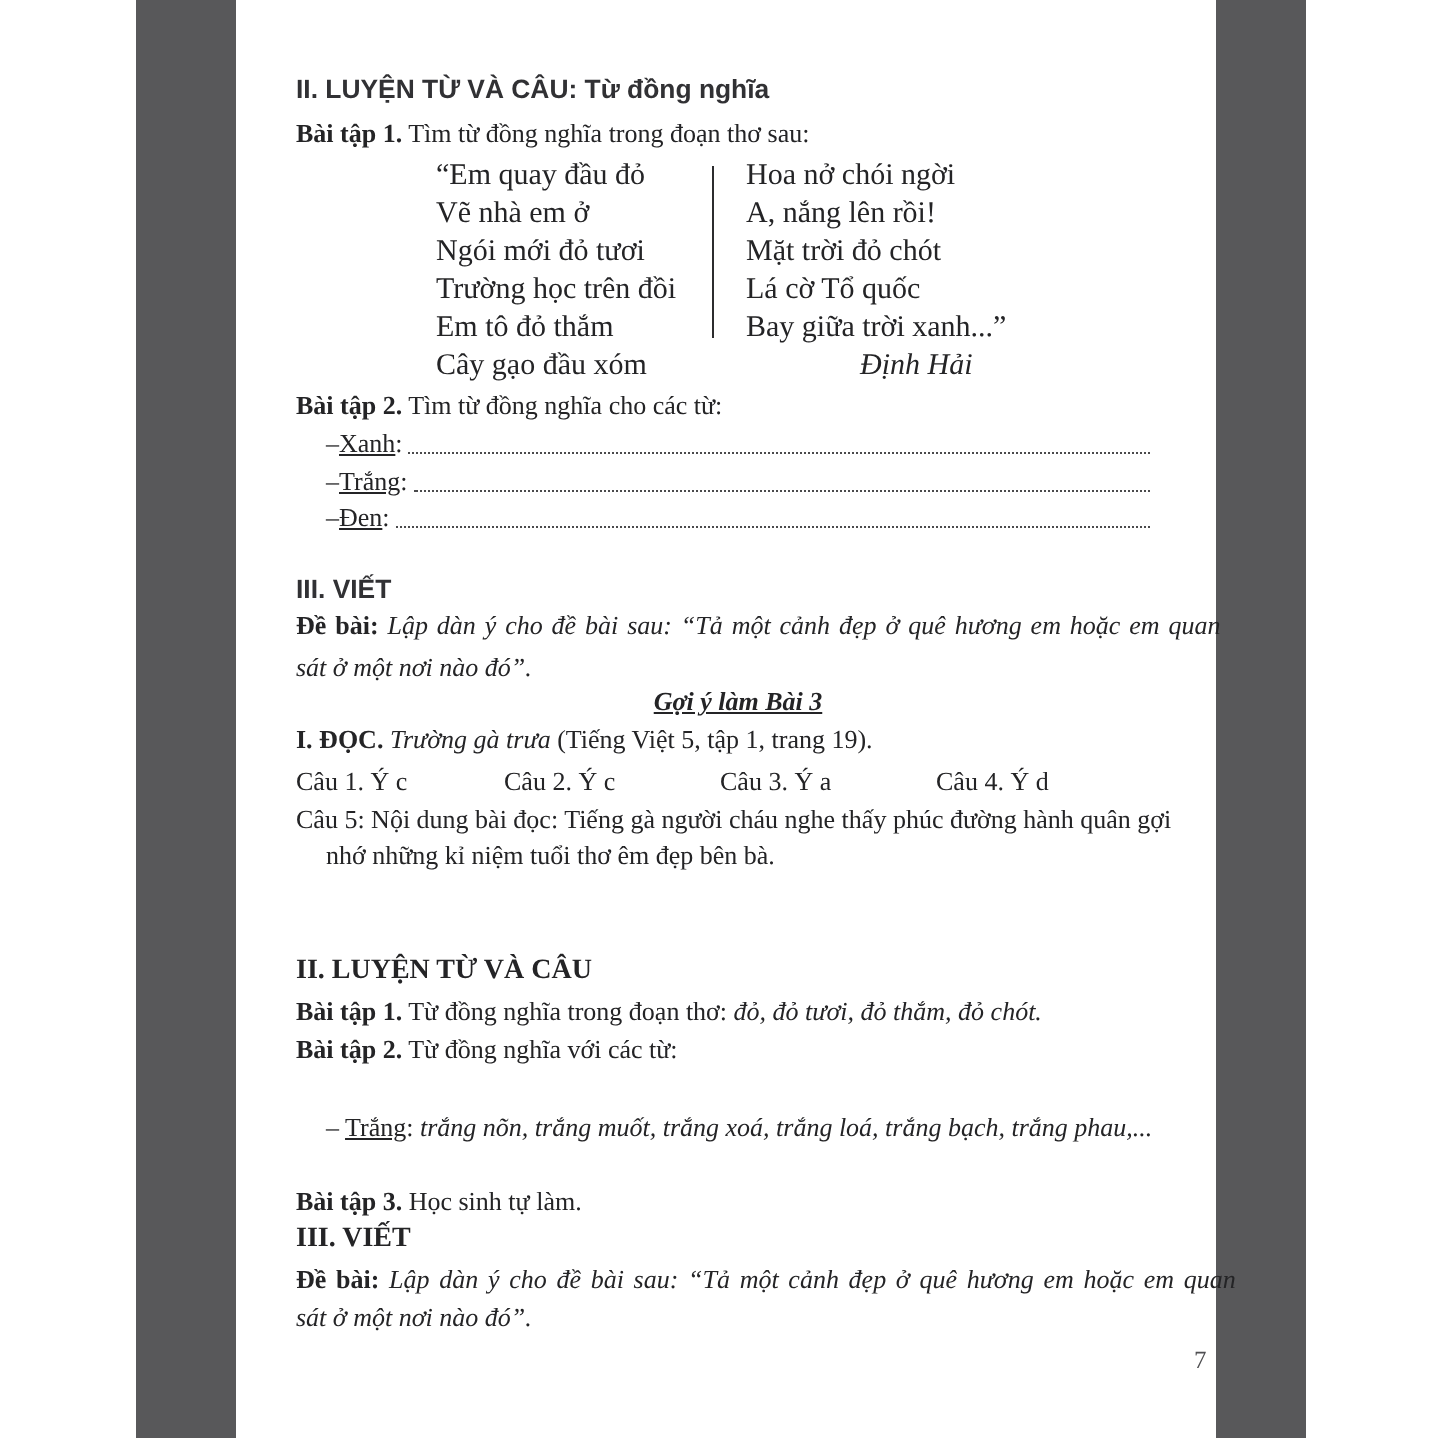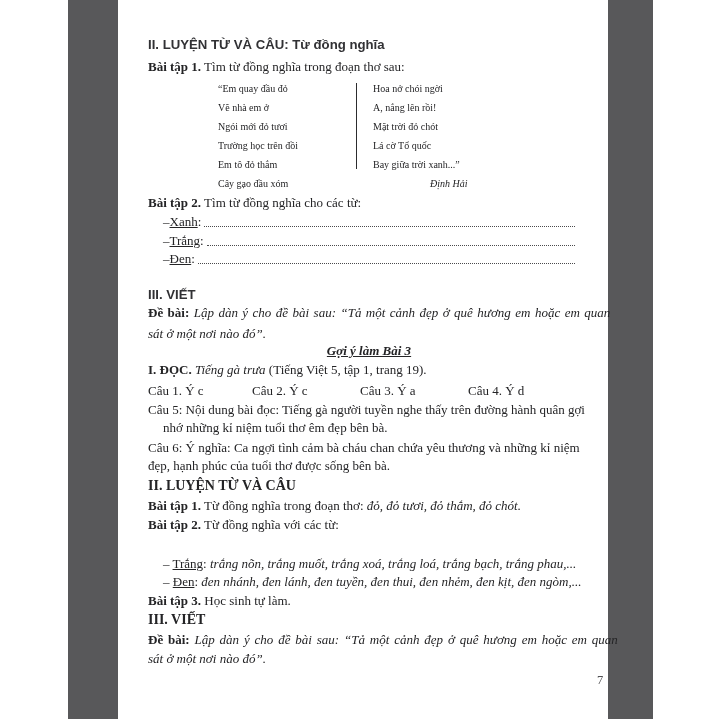--- a/index.html
+++ b/index.html
@@ -16,21 +16,21 @@
   .content{position:absolute;left:30px;top:0;width:442px;height:634px;}
   .line{position:absolute;left:0;width:442px;font-size:13px;line-height:15px;white-space:nowrap;}
   .b{font-weight:bold;}
   .i{font-style:italic;}
   .u{text-decoration:underline;}
   .h-sans{font-family:"Liberation Sans","DejaVu Sans",sans-serif;font-weight:bold;font-size:13.2px;color:#313134;}
   .h-serif{font-weight:bold;font-size:14px;}
   .center{text-align:center;}
   .just1{word-spacing:1.2px;}
   .just2{word-spacing:1.6px;}
-  .poem-line{position:absolute;font-size:10px;line-height:15px;white-space:nowrap;}
+  .poem-line{position:absolute;font-size:15px;line-height:15px;white-space:nowrap;}
   .poem-divider{position:absolute;left:208px;top:83px;width:1px;height:86px;background:#2c2c2e;}
   .fill{display:flex;align-items:flex-end;}
   .leader{flex:1;border-bottom:1.3px dotted #4a4a4c;margin-bottom:2px;margin-left:3px;}
   .mc-item{position:absolute;top:0;white-space:nowrap;}
   .page-num{position:absolute;left:449px;top:673px;font-size:12.5px;color:#4f4f52;}
 </style>
 </head>
 <body>
 
 <div class="band band-left"></div>
@@ -83,42 +83,39 @@
       </div>
 
 
     <div class="line h-sans" style="top:287px">III. VIẾT</div>
 
     <div class="line just1" style="top:305px"><span class="b">Đề bài:</span><span class="i"> Lập dàn ý cho đề bài sau: “Tả một cảnh đẹp ở quê hương em hoặc em quan</span></div>
     <div class="line i" style="top:326px">sát ở một nơi nào đó”.</div>
 
     <div class="line center" style="top:343px"><span class="b i u">Gợi ý làm Bài 3</span></div>
 
-    <div class="line" style="top:362px"><span class="b">I. ĐỌC.</span><span class="i"> Tiếng gà trưa </span><span>(Tiếng Việt 5, tập 1, trang 19).</span></div>
+    <div class="line" style="top:362px"><span class="b">I. ĐỌC.</span><span class="i"> Trường gà trưa </span><span>(Tiếng Việt 5, tập 1, trang 19).</span></div>
 
     <div class="line" style="top:383px">
       <span class="mc-item" style="left:0">Câu 1. Ý c</span>
       <span class="mc-item" style="left:104px">Câu 2. Ý c</span>
       <span class="mc-item" style="left:212px">Câu 3. Ý a</span>
       <span class="mc-item" style="left:320px">Câu 4. Ý d</span>
     </div>
 
-    <div class="line" style="top:402px">Câu 5: Nội dung bài đọc: Tiếng gà người tuyền nghe thấy trên đường hành quân gợi</div>
+    <div class="line" style="top:402px">Câu 5: Nội dung bài đọc: Tiếng gà người cháu nghe thấy phúc đường hành quân gợi</div>
     <div class="line" style="top:420px;left:15px">nhớ những kỉ niệm tuổi thơ êm đẹp bên bà.</div>
-    <div class="line" style="top:440px">Câu 6: Ý nghĩa: Ca ngợi tình cảm bà cháu chan chứa yêu thương và những kỉ niệm</div>
-    <div class="line" style="top:458px">đẹp, hạnh phúc của tuổi thơ được sống bên bà.</div>
 
     <div class="line h-serif" style="top:478px">II. LUYỆN TỪ VÀ CÂU</div>
 
     <div class="line" style="top:498px"><span class="b">Bài tập 1.</span><span> Từ đồng nghĩa trong đoạn thơ: </span><span class="i">đỏ, đỏ tươi, đỏ thắm, đỏ chót.</span></div>
 
     <div class="line" style="top:517px"><span class="b">Bài tập 2.</span><span> Từ đồng nghĩa với các từ:</span></div>
 
     <div class="line" style="top:556px;left:15px;width:427px"><span>– </span><span class="u">Trắng</span><span>:</span><span class="i"> trắng nõn, trắng muốt, trắng xoá, trắng loá, trắng bạch, trắng phau,...</span></div>
-    <div class="line" style="top:574px;left:15px;width:427px"><span>– </span><span class="u">Đen</span><span>:</span><span class="i"> đen nhánh, đen lánh, đen tuyền, đen thui, đen nhẻm, đen kịt, đen ngòm,...</span></div>
 
     <div class="line" style="top:593px"><span class="b">Bài tập 3.</span><span> Học sinh tự làm.</span></div>
 
     <div class="line h-serif" style="top:612px">III. VIẾT</div>
 
     <div class="line just2" style="top:632px"><span class="b">Đề bài:</span><span class="i"> Lập dàn ý cho đề bài sau: “Tả một cảnh đẹp ở quê hương em hoặc em quan</span></div>
     <div class="line i" style="top:651px">sát ở một nơi nào đó”.</div>
 
     <div class="page-num">7</div>
   </div>

